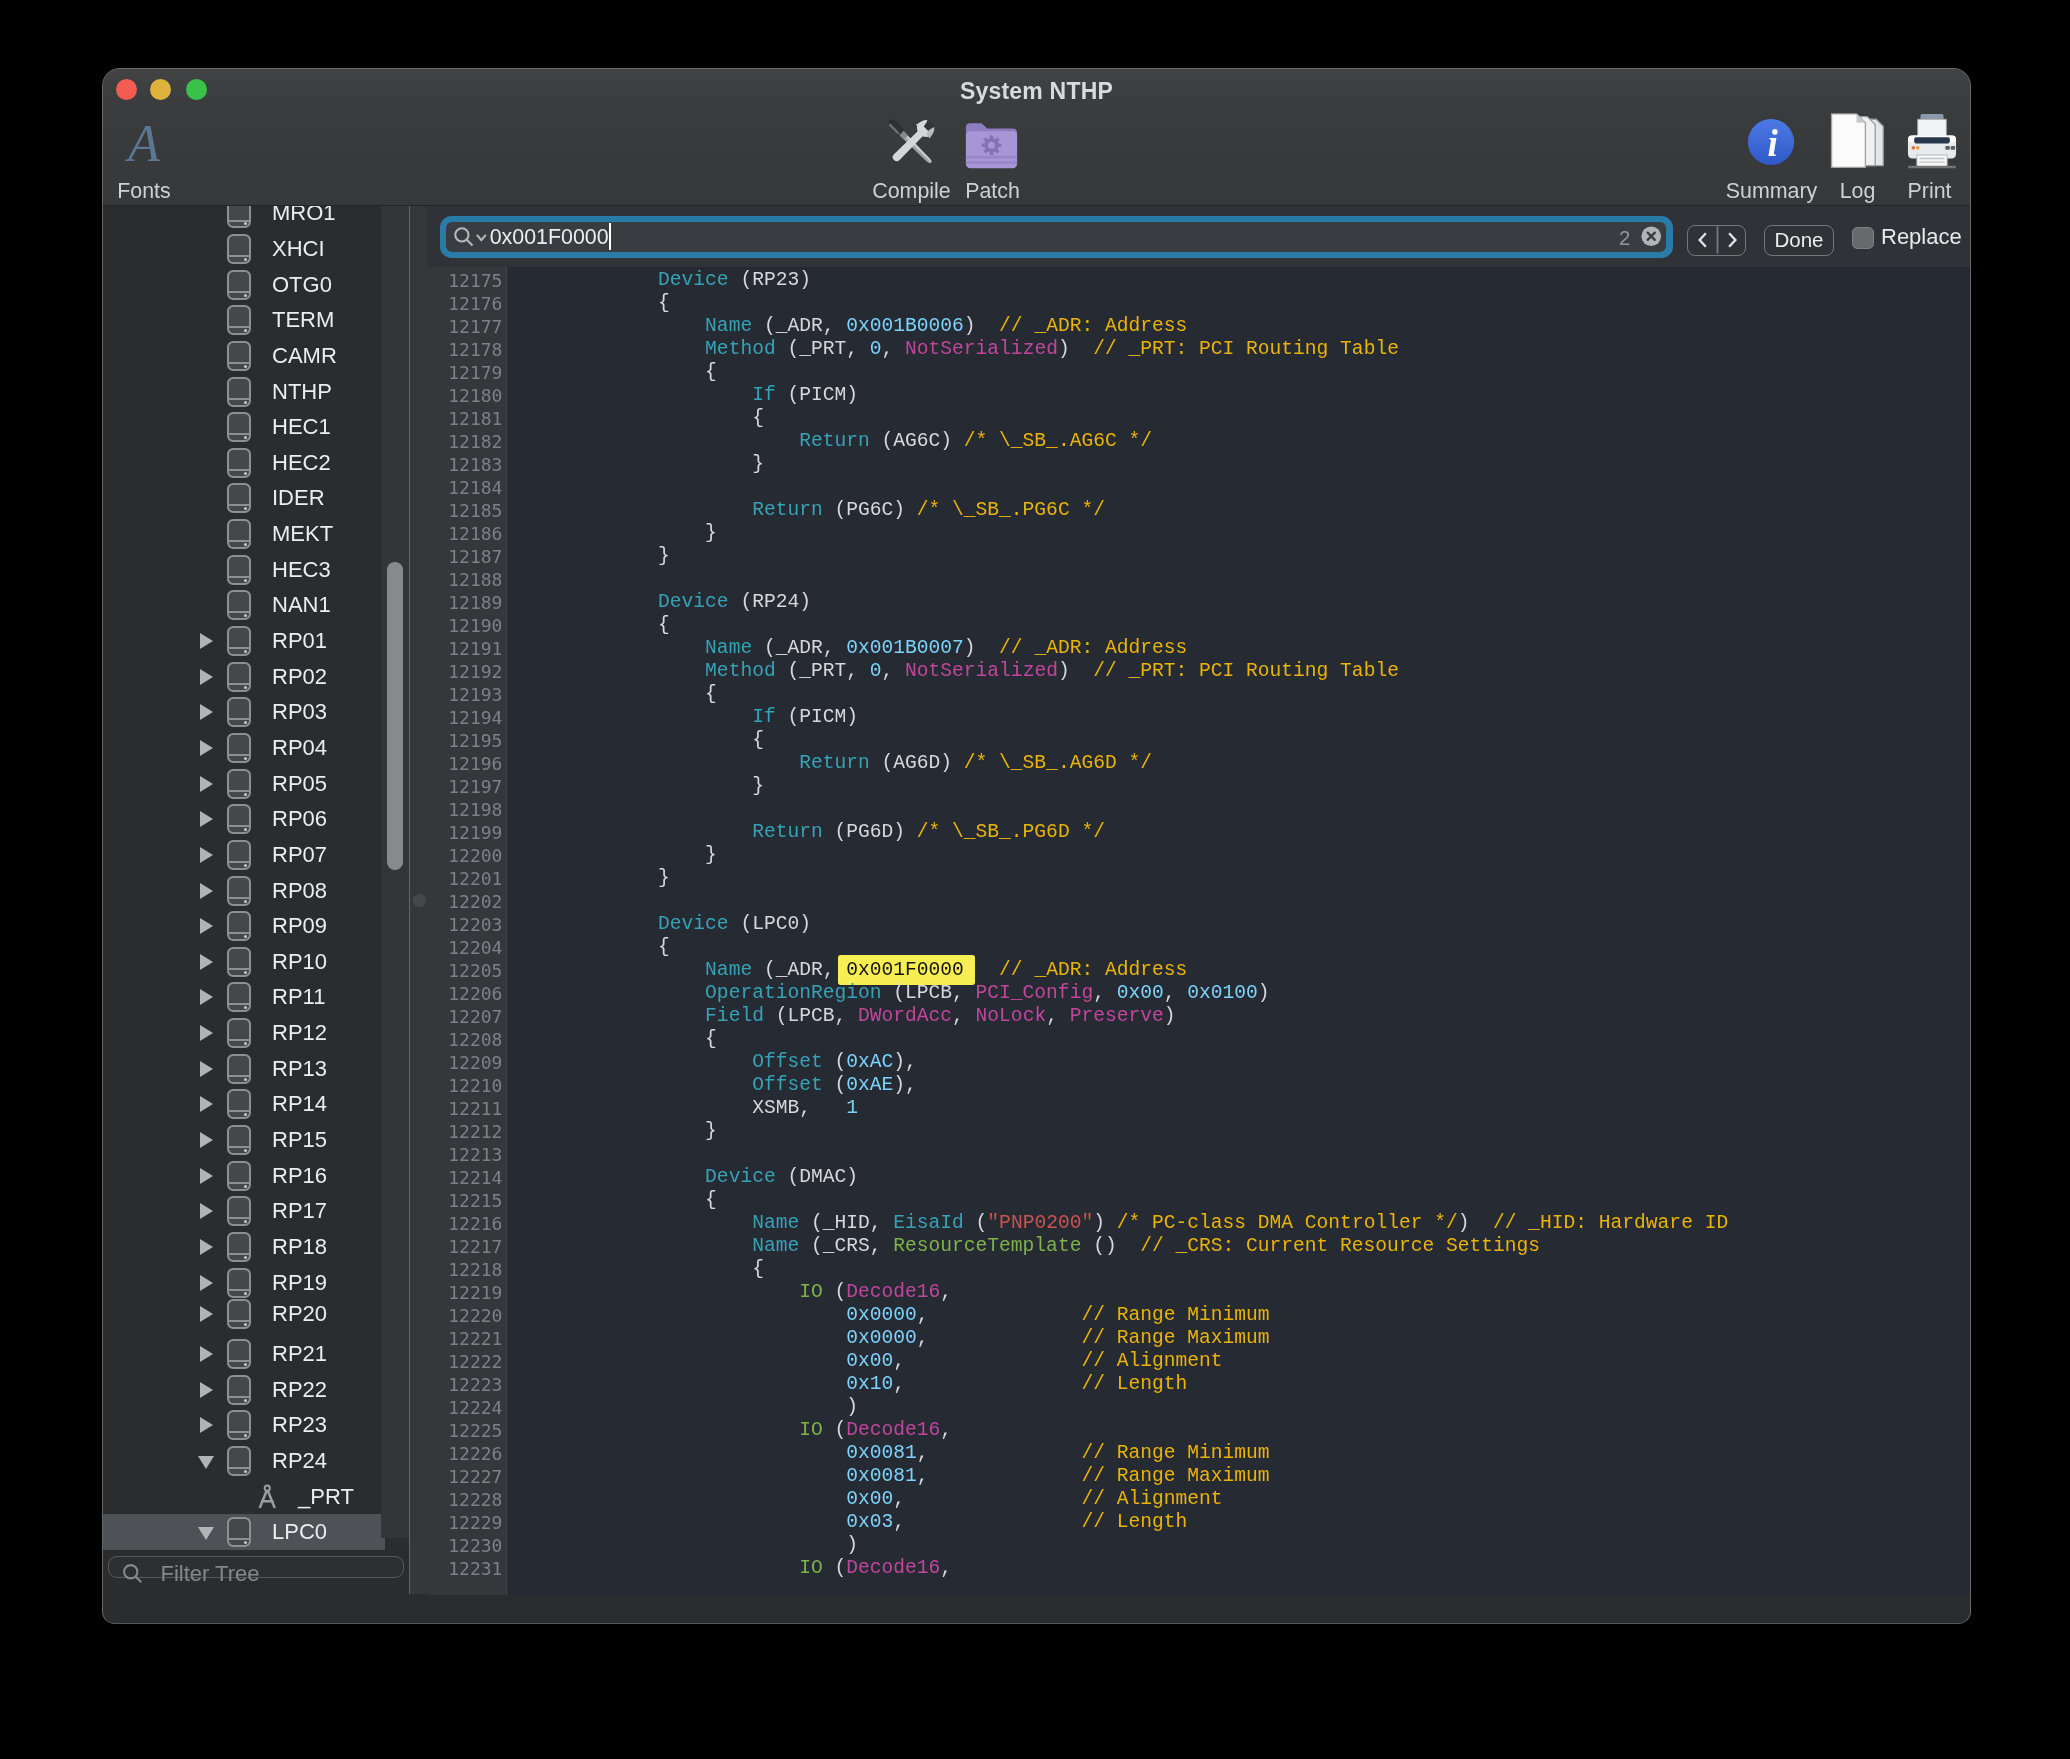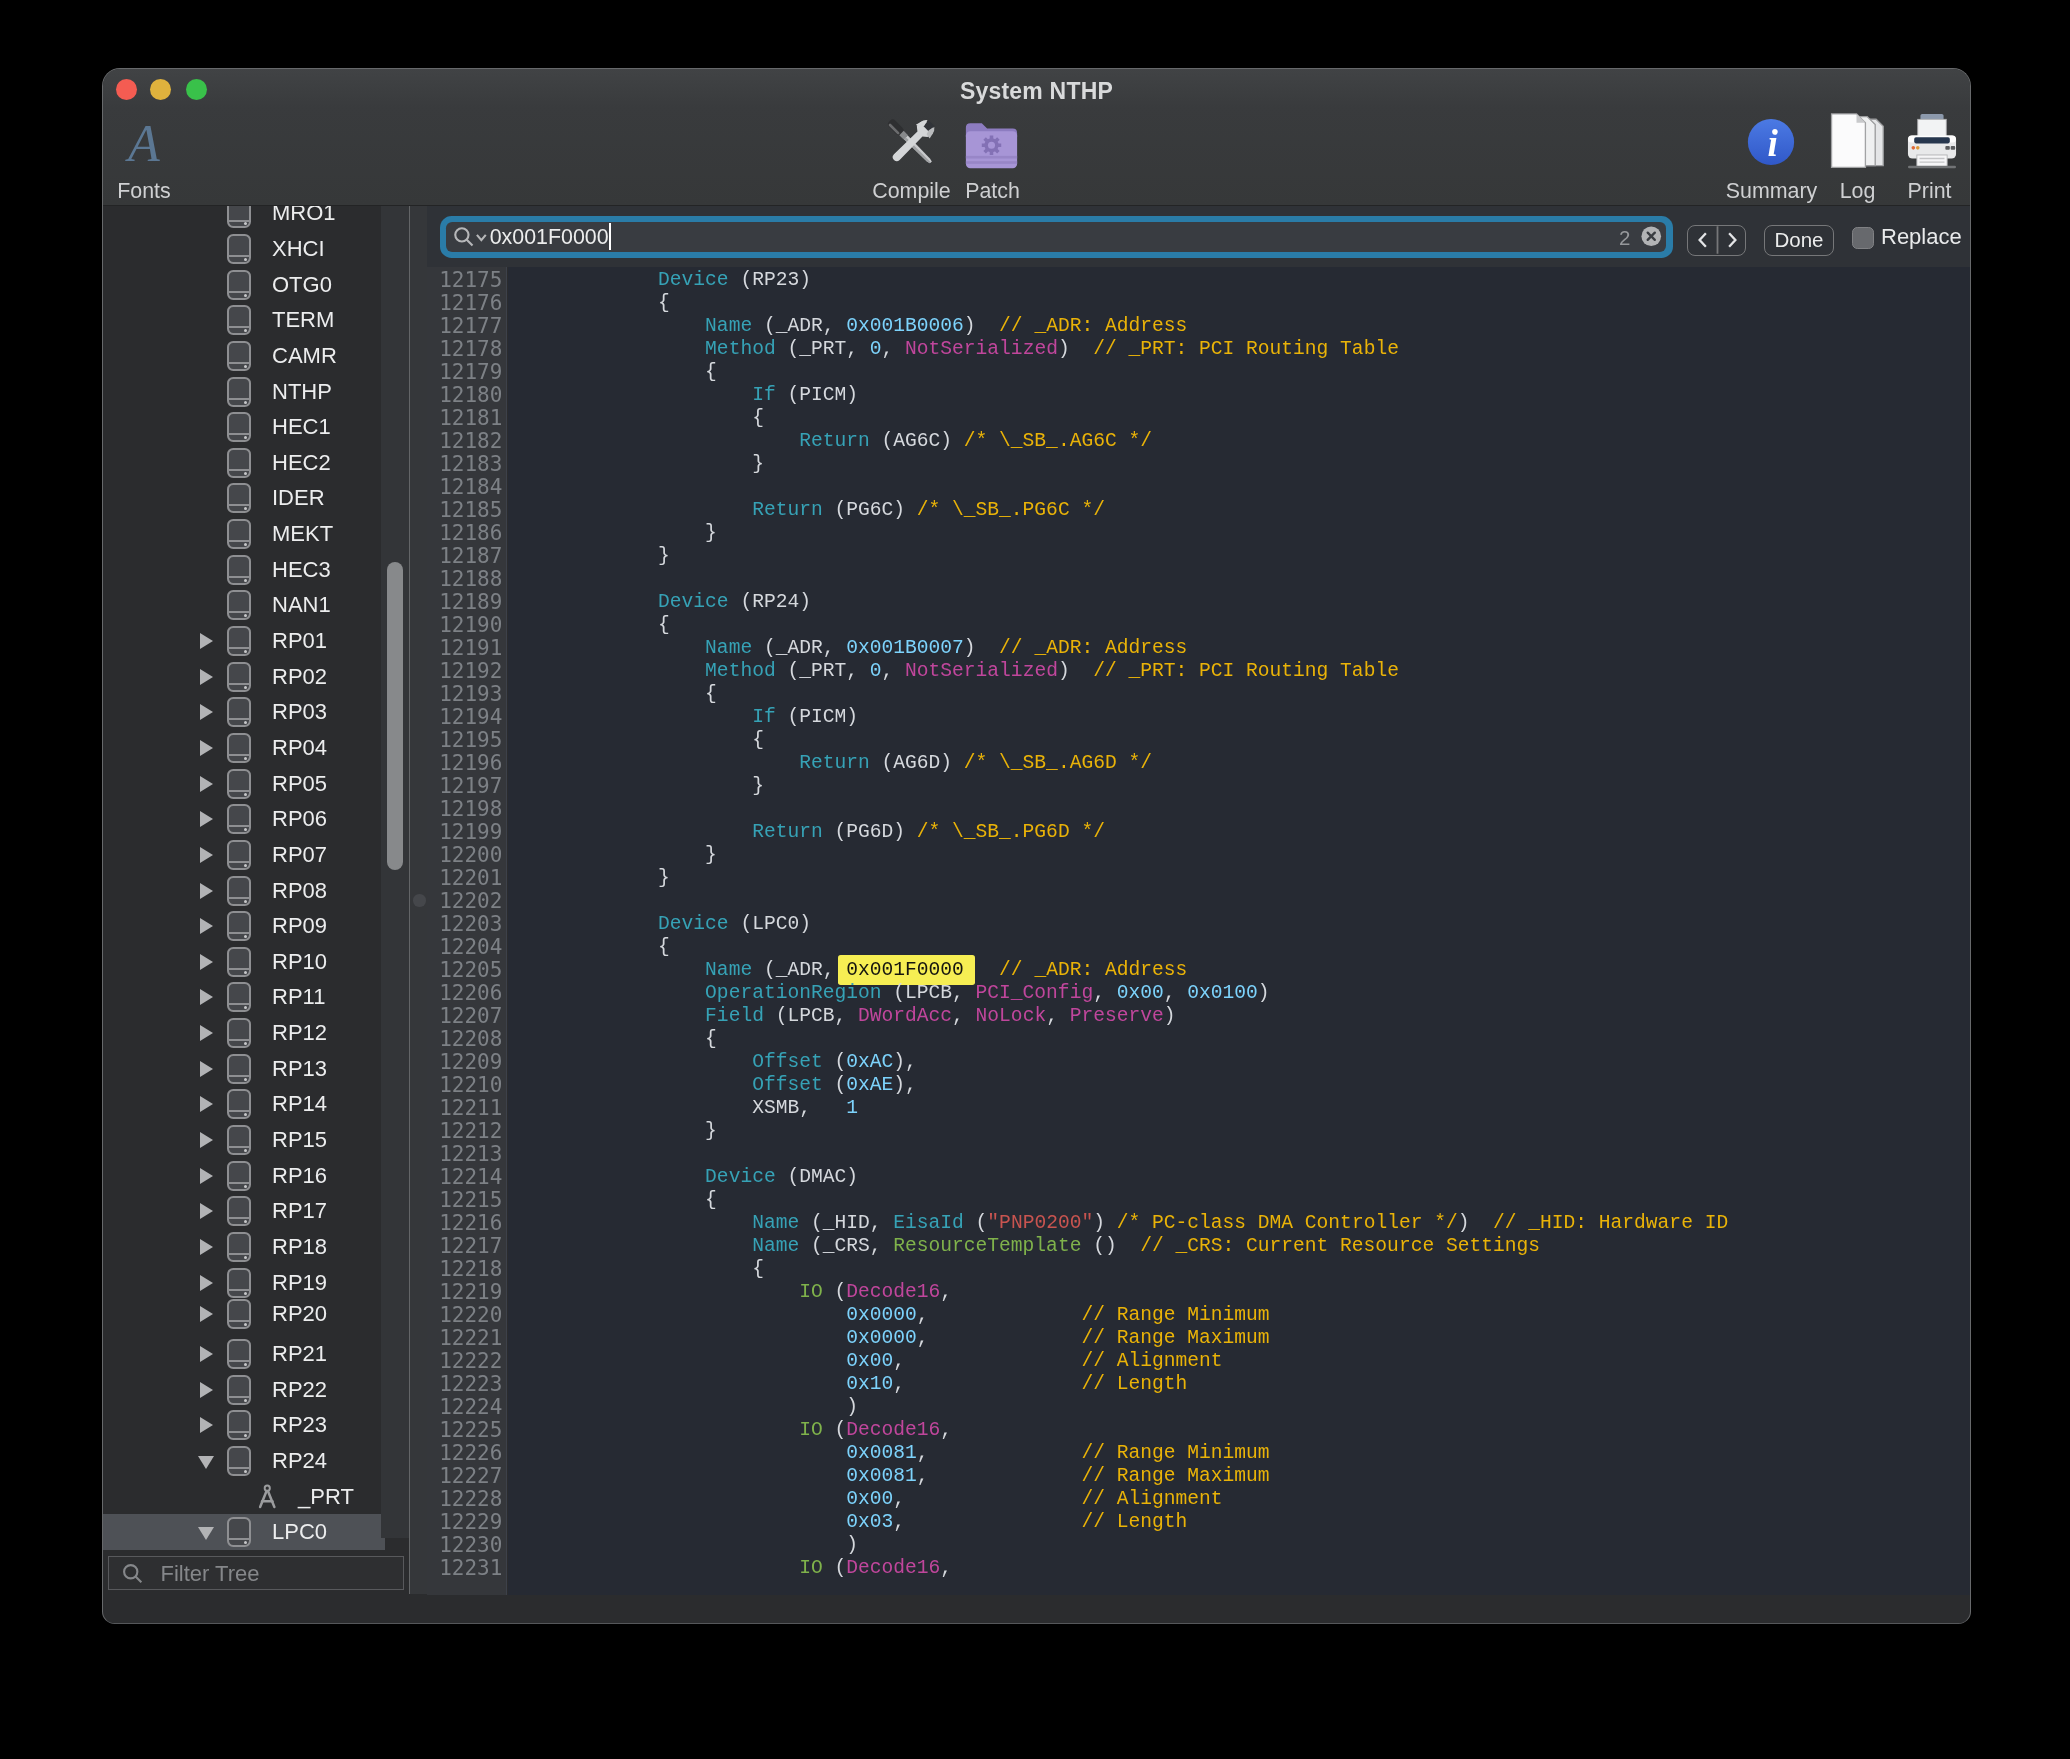--- a/index.html
+++ b/index.html
@@ -30,43 +30,43 @@
  border-right:8px solid transparent}
 .ticon{position:absolute;top:2.7px}
 .devicon{position:relative;display:block;width:24px;height:30px;
  background:#45474b;border:2.2px solid #8e8f92;border-radius:6.2px}
 .dline{position:absolute;left:0;right:0;bottom:4.5px;border-top:2.2px solid #8e8f92}
 .ddot{position:absolute;right:2.2px;bottom:0.9px;width:3.1px;height:3.1px;
  border-radius:50%;background:#c6c7c9}
 .prticon{width:28.5px;height:28.5px;display:block;margin-top:0.9px}
 .tlab{position:absolute;top:4.5px;font-size:22px;color:#ecedee}
 
-#filter{position:absolute;left:4.5px;top:1350px;width:296px;height:34px;
- border:1.8px solid #58595c;border-radius:0;background:#2e2f31}
+#filter{position:absolute;left:4.5px;top:1350px;width:296px;height:22px;
+ border:1.8px solid #58595c;border-radius:9px;background:#2e2f31}
 #filter .ph{position:absolute;left:52px;top:3.6px;font-size:22px;color:#85878a}
 
 #divider{position:absolute;left:306px;top:137px;width:18.7px;height:1388px;
  background:#35373a;border-left:1.8px solid #636567;border-right:1.8px solid #505256}
 #divdot{position:absolute;left:310px;top:825px;width:12.5px;height:12.5px;
  border-radius:50%;background:#45474b}
 
 #findbar{position:absolute;left:324px;top:137px;width:1544px;height:61px;
  background:#2f3237}
 #sfield{position:absolute;left:12.5px;top:9.8px;width:1233px;height:42px;
  background:#2a7cA8;border-radius:11.6px}
 #sfield .inner{position:absolute;left:6.2px;top:6.2px;right:6.2px;bottom:6.2px;
  background:#393c41;border-radius:6.2px}
 #stext{position:absolute;left:44px;top:2.7px;font-size:21.4px;color:#eceded}
 #scount{position:absolute;right:36px;top:4.5px;font-size:20.5px;color:#96989b}
 .navbtn{position:absolute;top:18.7px;height:31px;border:1.8px solid #767779;
  border-radius:8px;color:#e3e4e6;text-align:center}
 
 #gutter{position:absolute;left:324px;top:198px;width:80px;height:1328px;
  background:#35373b;border-right:1.8px solid #3d414a}
-#nums{position:absolute;right:3.6px;top:1.8px;text-align:right;font-size:21px;
+#nums{position:absolute;right:3.6px;top:1.8px;text-align:right;font-size:18px;
  line-height:23px;color:#7d8186;white-space:pre}
 #codebg{position:absolute;left:405px;top:198px;width:1464px;height:1328px;
  background:#262a33}
 #code{position:absolute;left:56px;top:1.8px;font-family:"Liberation Mono",monospace;
  font-size:19.6px;line-height:23px;color:#d5d8dd;white-space:pre}
 #code .k{color:#36a2b6}
 #code .n{color:#7dd3fc}
 #code .m{color:#c0469c}
 #code .c{color:#eab308}
 #code .o{color:#7fb24b}

